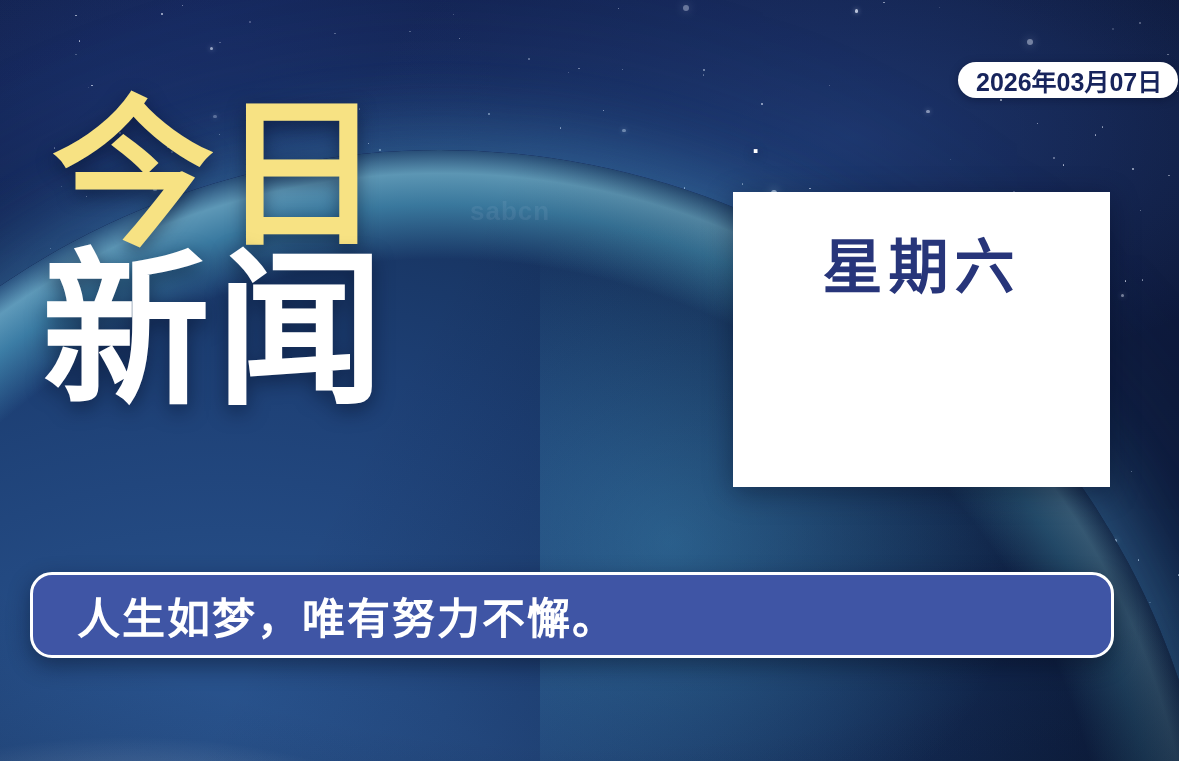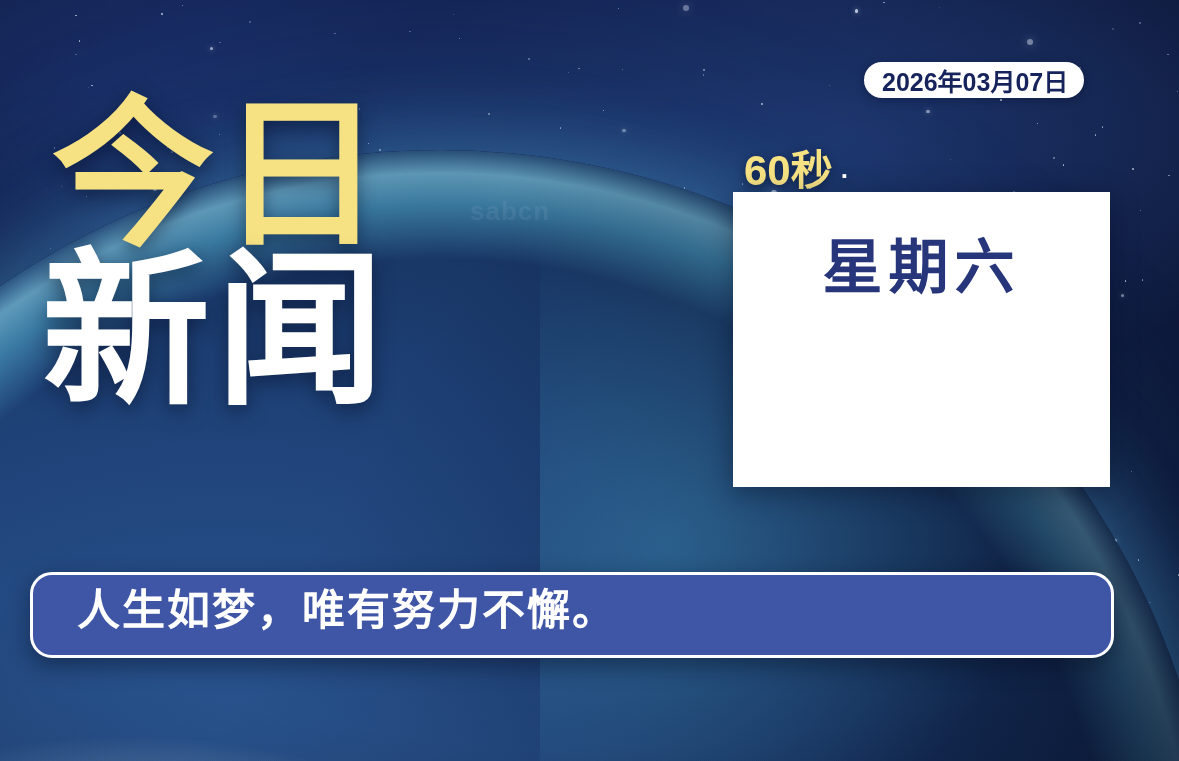--- a/index.html
+++ b/index.html
@@ -155,21 +155,21 @@
     font-size: 168px;
     color: #FFFFFF;
     margin-top: -6px;
     margin-left: -10px;
     text-shadow: 0 6px 20px rgba(5,14,40,.55);
   }
 
   
   .date-pill {
     position: absolute;
-    left: 864px;
+    left: 958px;
     top: 62px;
     height: 36px;
     padding: 0 16px 0 18px;
     display: flex;
     align-items: center;
     background: #FFFFFF;
     border-radius: 18px;
     color: #17245C;
     font-size: 25px;
     font-weight: bold;
@@ -261,20 +261,21 @@
     position: absolute;
     left: 30px;
     top: 572px;
     width: 1084px;
     height: 86px;
     box-sizing: border-box;
     background: #3F55A5;
     border: 3px solid #FFFFFF;
     border-radius: 22px;
     display: flex;
+    align-items: center;
     box-shadow: 0 8px 22px rgba(4,10,32,.45);
   }
   .quote-text {
     margin-left: 44px;
     color: #FFFFFF;
     font-size: 43px;
     font-weight: bold;
     letter-spacing: 2px;
     white-space: nowrap;
   }
@@ -523,21 +524,20 @@
   <div class="watermark">sabcn</div>
 
   <div class="headline">
     <div class="headline-line headline-top">今日</div>
     <div class="headline-line headline-bottom">新闻</div>
   </div>
 
   <div class="date-pill">2026年03月07日</div>
 
   <div class="tagline">
-    <span class="tagline-60">60秒</span>
     <span class="tagline-dot">·</span>
   </div>
 
   <div class="info-card">
     <div class="weekday">星期六</div>
   </div>
 
   <div class="quote-bar">
     <div class="quote-text">人生如梦，唯有努力不懈。</div>
   </div>

